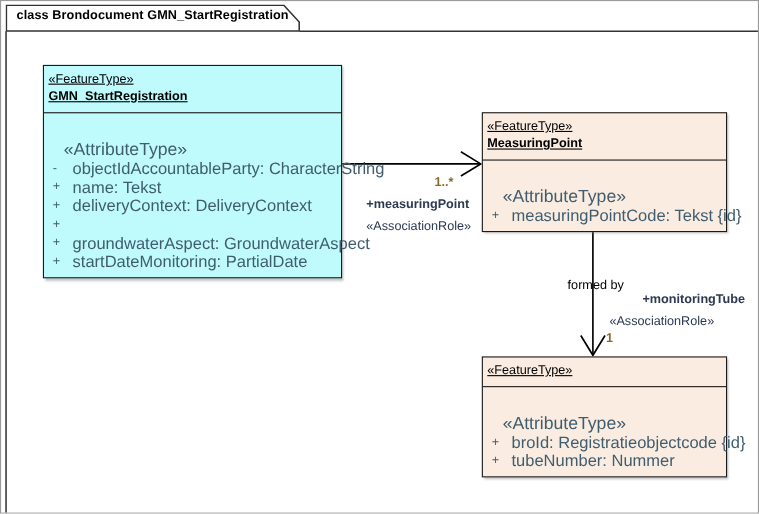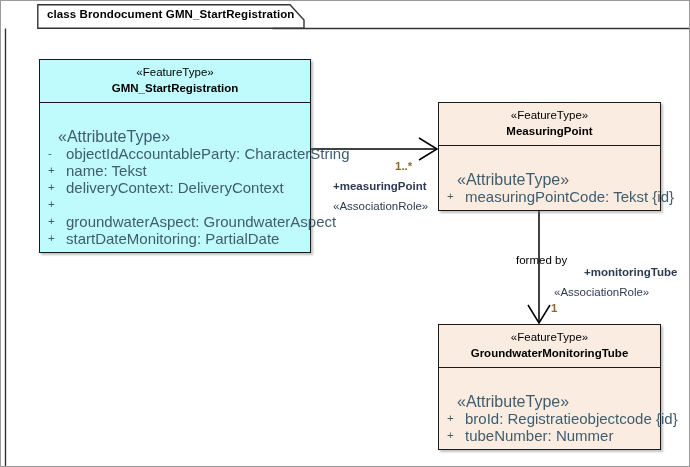--- a/index.html
+++ b/index.html
@@ -20,21 +20,20 @@
     overflow: hidden;
   }
 
   
   .frame-tab {
     position: absolute;
     left: 4px;
     top: 3px;
     width: 268px;
     height: 40px;
-    margin-left: 32px;
   }
   .frame-tab svg { display: block; }
   .frame-tab-label {
     position: absolute;
     left: 10px;
     top: 4px;
     font-size: 11.5px;
     font-weight: bold;
     color: #000000;
     white-space: nowrap;
@@ -44,22 +43,23 @@
   
   .uml-class {
     position: absolute;
     box-sizing: border-box;
     border: 1.6px solid #1a1a1a;
     box-shadow: 2px 2px 2px rgba(120,120,120,0.45);
   }
   .uml-class .header {
     box-sizing: border-box;
     border-bottom: 1.8px solid #1a1a1a;
-    text-align: center;
+    text-align: left;
     padding: 5px 4px 6px 4px;
+    text-decoration: underline;
   }
   .uml-class .stereotype {
     font-size: 11.5px;
     color: #000000;
     line-height: 15px;
     white-space: nowrap;
   }
   .uml-class .cls-name {
     font-size: 11.5px;
     font-weight: bold;
@@ -207,21 +207,20 @@
       <div class="attr-row">
         <span class="attr-vis">+</span>
         <span class="attr-text">measuringPointCode: Tekst {id}</span>
       </div>
     </div>
   </div>
 
   <div class="uml-class fill-peach" id="cls-gmt">
     <div class="header">
       <div class="stereotype">«FeatureType»</div>
-      <div class="cls-name">GroundwaterMonitoringTube</div>
     </div>
     <div class="compartment">
       <div class="attr-stereotype">«AttributeType»</div>
       <div class="attr-row">
         <span class="attr-vis">+</span>
         <span class="attr-text">broId: Registratieobjectcode {id}</span>
       </div>
       <div class="attr-row">
         <span class="attr-vis">+</span>
         <span class="attr-text">tubeNumber: Nummer</span>

